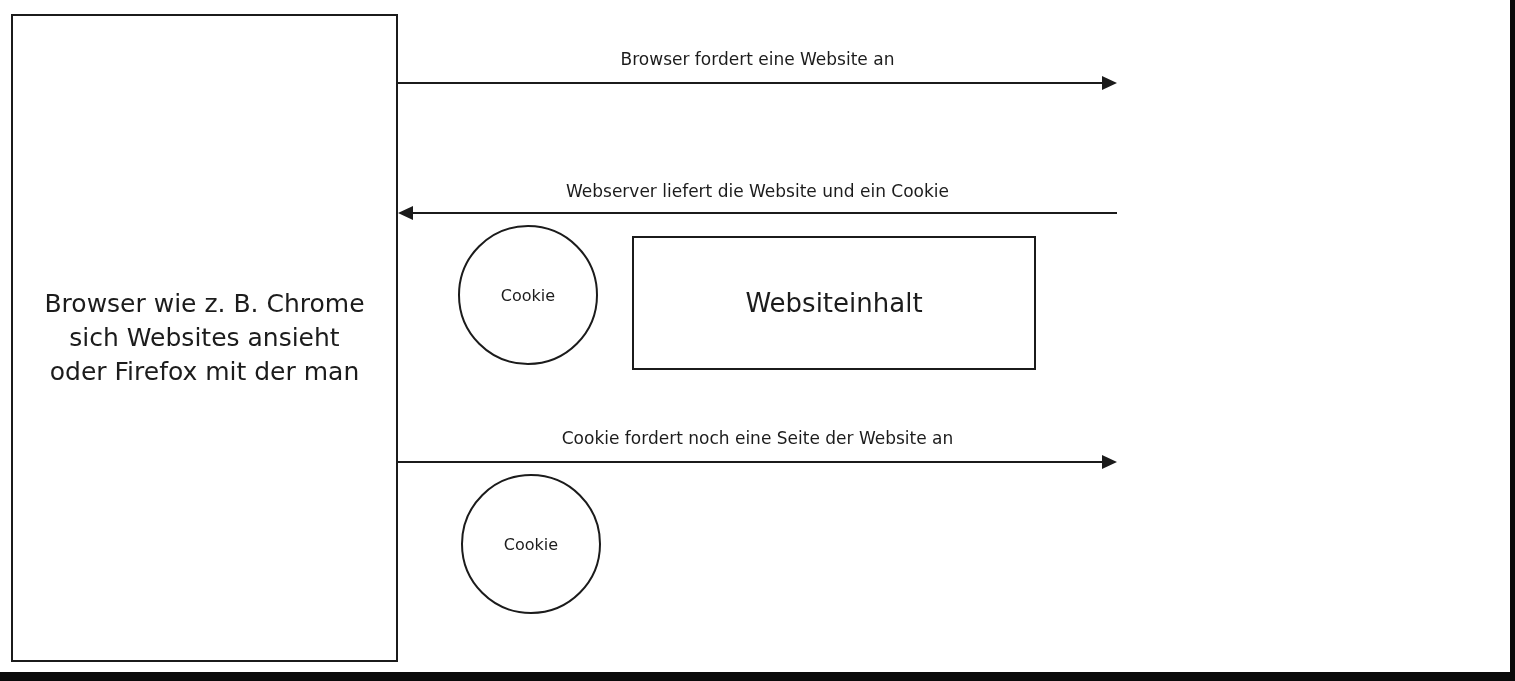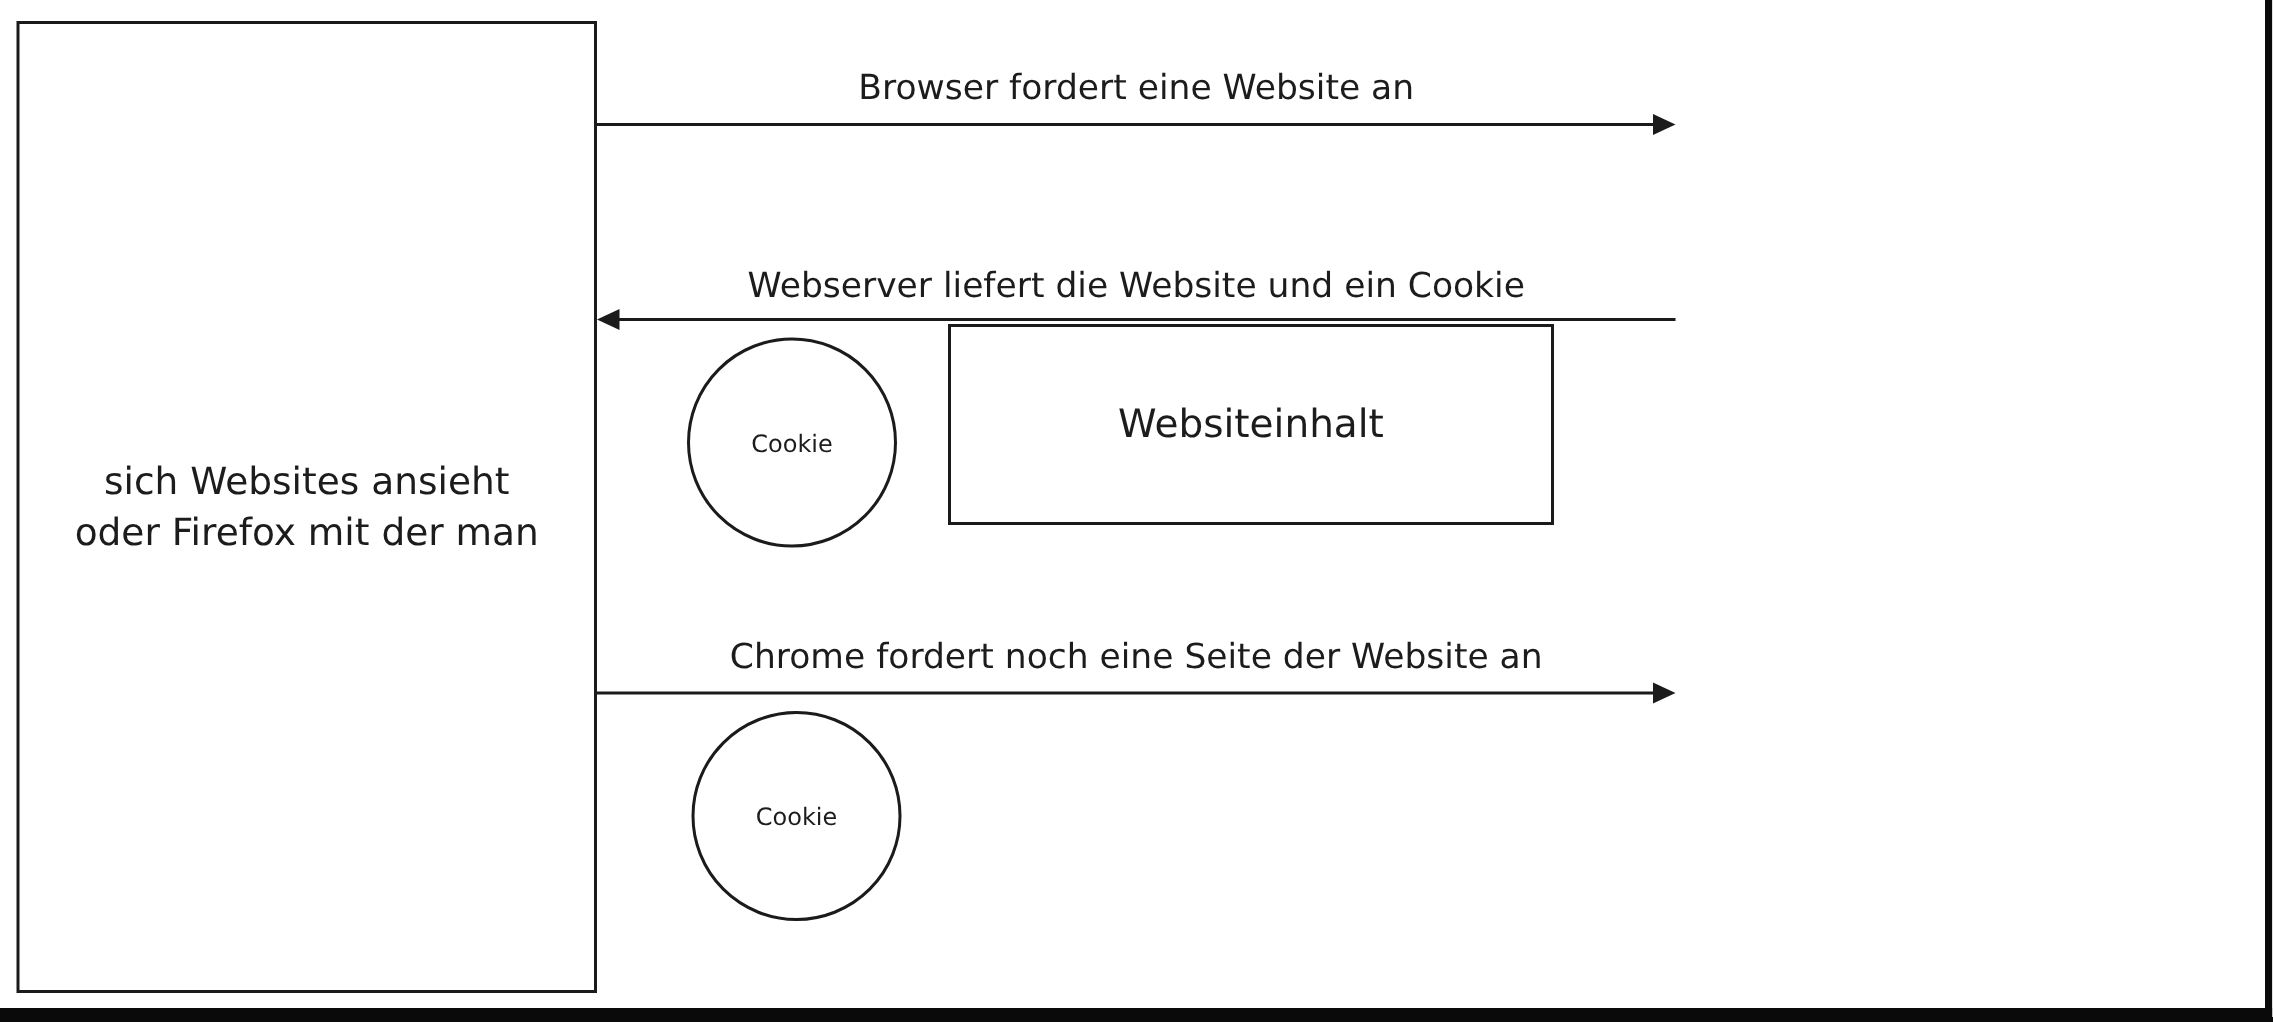--- a/index.html
+++ b/index.html
@@ -49,58 +49,59 @@
     border-top: 7px solid transparent;
     border-bottom: 7px solid transparent;
   }
   .arrow-head.to-right { border-left: 15px solid #1b1b1b; }
   .arrow-head.to-left  { border-right: 15px solid #1b1b1b; }
   .arrow-label {
     position: absolute;
     left: 398px;
     width: 719px;
     text-align: center;
-    font-size: 23px;
+    font-size: 17px;
     line-height: 30px;
     white-space: nowrap;
   }
   
   .cookie-circle {
     position: absolute;
     width: 140px; height: 140px;
     border: 2px solid #1b1b1b;
     border-radius: 50%;
     background: #ffffff;
     display: flex;
     align-items: center;
     justify-content: center;
     font-size: 16px;
   }
   .cookie-circle.first  { left: 458px; top: 225px; }
   .cookie-circle.second { left: 461px; top: 474px; }
   
   .content-rect {
     position: absolute;
-    left: 632px; top: 216px;
+    left: 632px; top: 236px;
     width: 404px; height: 134px;
     border: 2px solid #1b1b1b;
     background: #ffffff;
     display: flex;
     align-items: center;
     justify-content: center;
     font-size: 26px;
   }
 </style>
 </head>
 <body>
 
 <div class="canvas">
 
   <div class="actor-box left">
     <div class="actor-label">
+      <div>Browser wie z. B. Chrome</div>
       <div>sich Websites ansieht</div>
       <div>oder Firefox mit der man</div>
     </div>
   </div>
 
 
   <div class="arrow-label" style="top:44px;">Browser fordert eine Website an</div>
   <div class="arrow-line" style="left:398px; top:82px; width:706px;"></div>
   <div class="arrow-head to-right" style="left:1102px; top:76px;"></div>
 
@@ -108,21 +109,21 @@
   <div class="arrow-line" style="left:411px; top:212px; width:706px;"></div>
   <div class="arrow-head to-left" style="left:398px; top:206px;"></div>
 
   <div class="cookie-circle first">
     <span>Cookie</span>
   </div>
   <div class="content-rect">
     <span>Websiteinhalt</span>
   </div>
 
-  <div class="arrow-label" style="top:423px;">Chrome fordert noch eine Seite der Website an</div>
+  <div class="arrow-label" style="top:423px;">Cookie fordert noch eine Seite der Website an</div>
   <div class="arrow-line" style="left:398px; top:461px; width:706px;"></div>
   <div class="arrow-head to-right" style="left:1102px; top:455px;"></div>
 
   <div class="cookie-circle second">
     <span>Cookie</span>
   </div>
 
   <div class="edge-right"></div>
   <div class="edge-bottom"></div>
 

